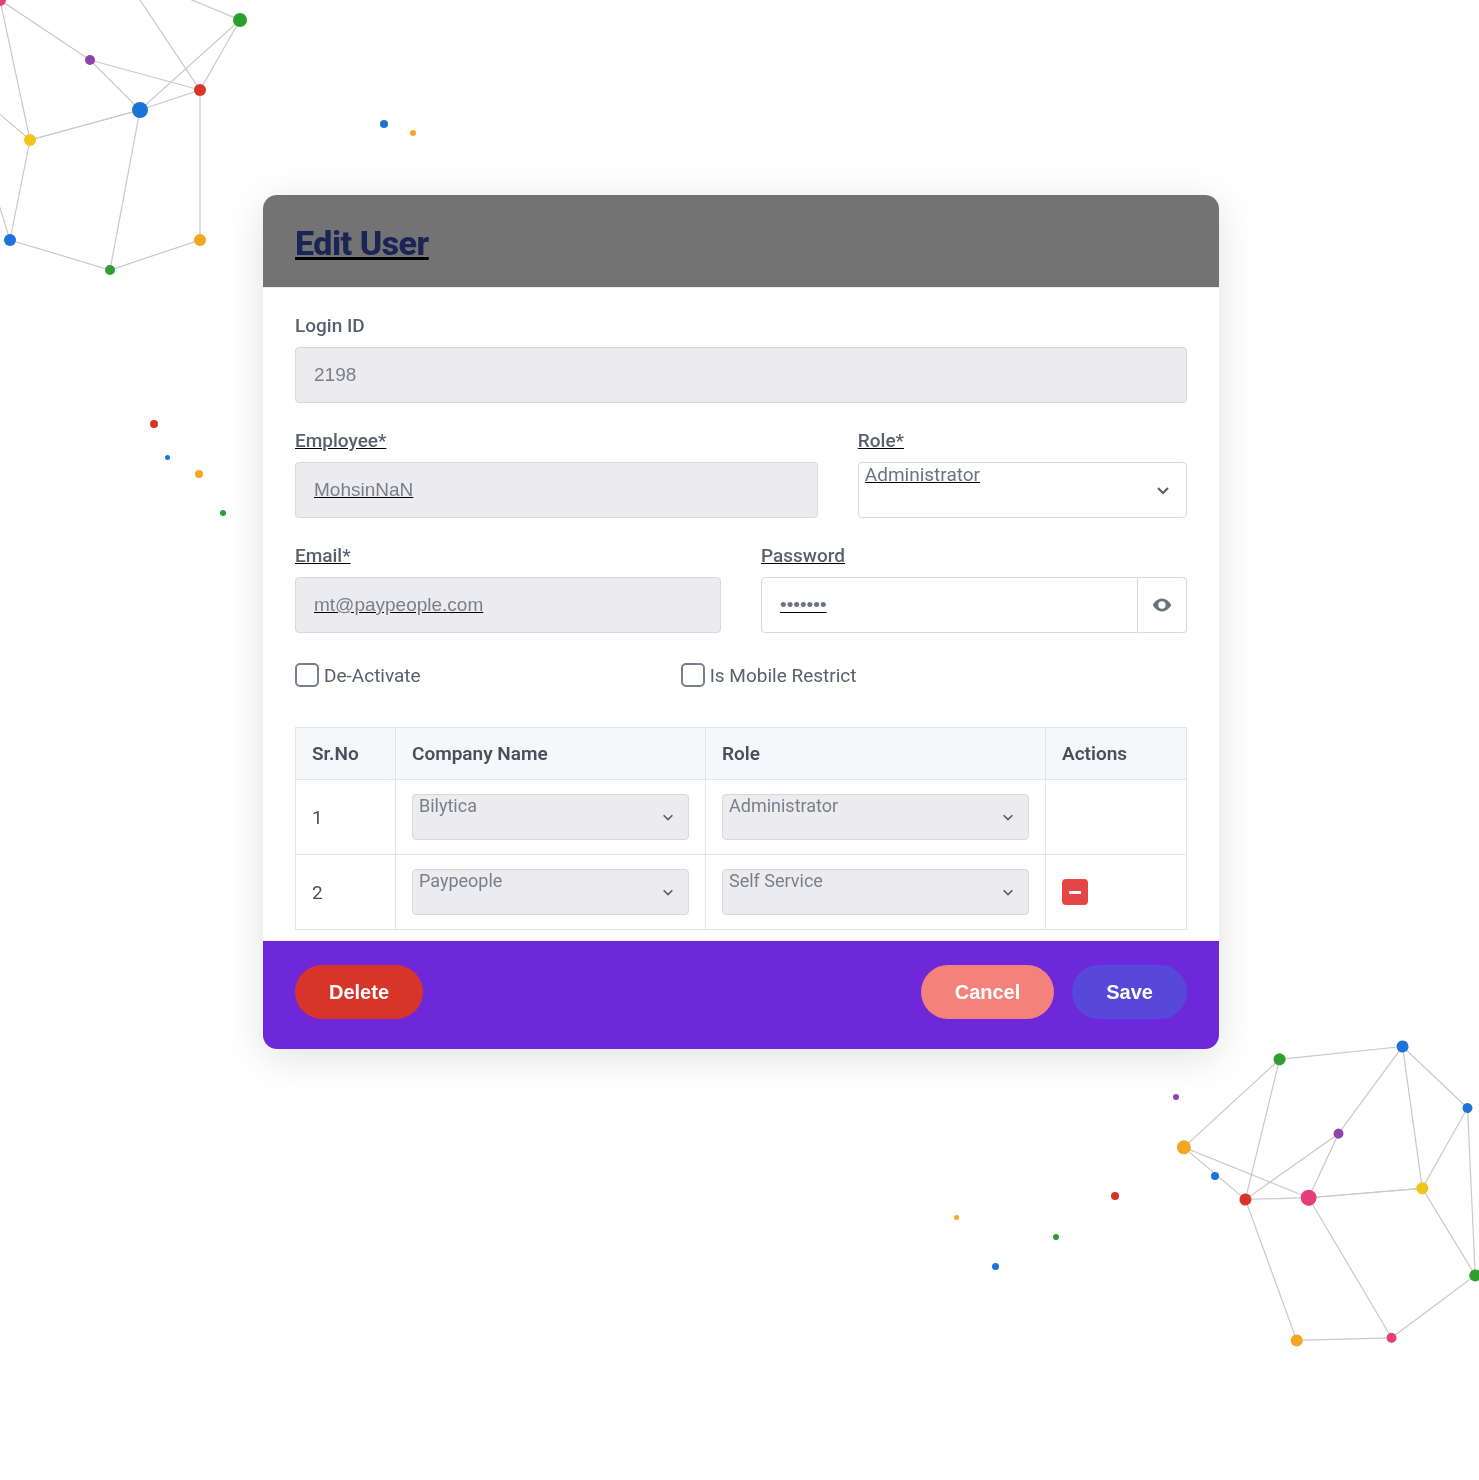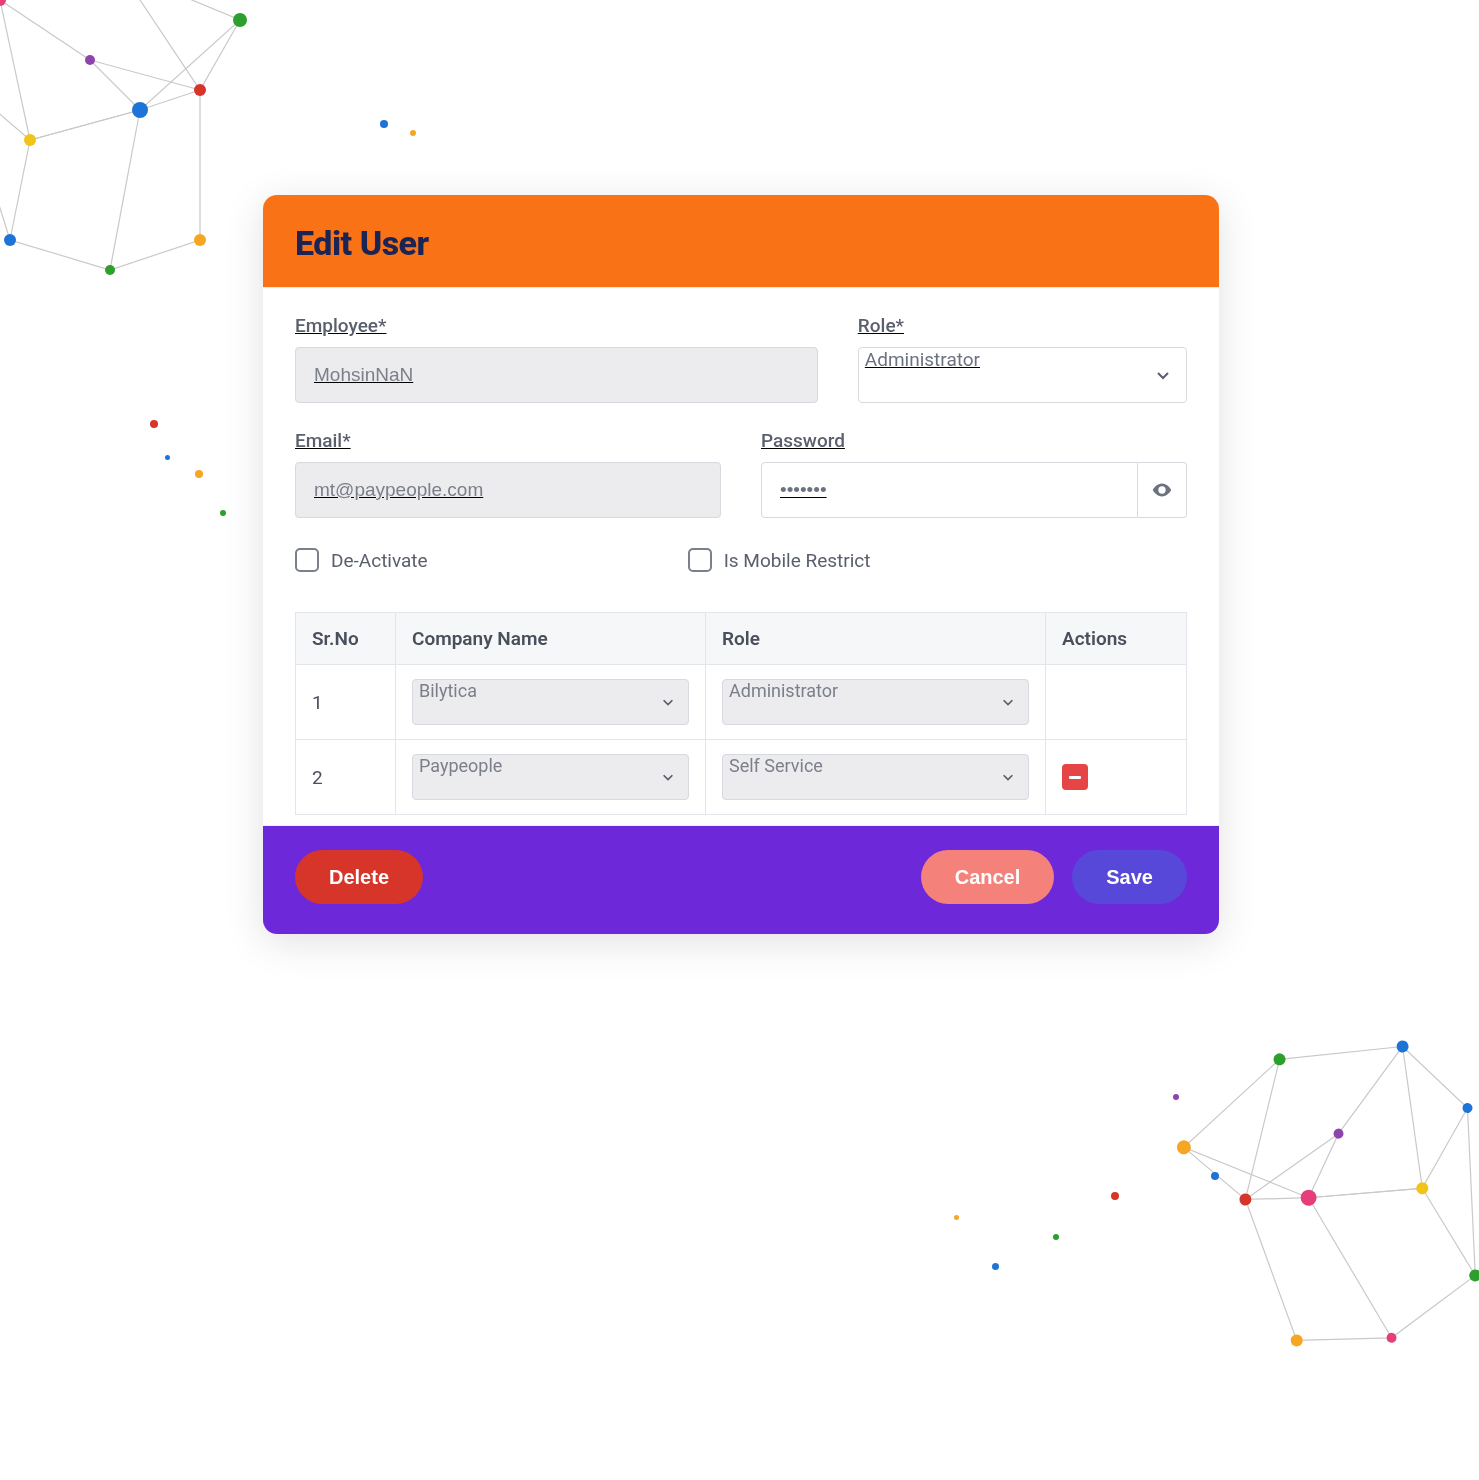--- a/index.html
+++ b/index.html
@@ -19,23 +19,24 @@
     position: absolute;
     left: 263px;
     top: 195px;
     width: 956px;
     background: #fff;
     border-radius: 14px;
     box-shadow: 0 8px 40px rgba(0,0,0,0.12);
     overflow: hidden;
   }
   .card-header {
-    background: #f97316;
+    background: #737373;
     padding: 28px 32px 24px 32px;
     border-bottom: 1px solid #e9eaee;
+    text-decoration: underline;
   }
   .card-header h1 {
     color: #1a2455;
     font-size: 34px;
     font-weight: 800;
     letter-spacing: -0.5px;
   }
   .card-body {
     padding: 26px 32px 10px 32px;
     background: #fff;
@@ -86,21 +87,21 @@
   .pw-row { display:flex; gap:0; }
   .pw-row .input { border-top-right-radius:0; border-bottom-right-radius:0; }
   .eye-btn {
     width: 56px; height:56px;
     border:1px solid #d7d9df; border-left:none;
     border-top-right-radius:4px; border-bottom-right-radius:4px;
     background:#fff; display:flex; align-items:center; justify-content:center;
     cursor:pointer;
   }
   .checks { display:flex; gap: 260px; margin: 30px 0 40px 0; }
-  .check { display:flex; align-items:center; gap:12px; color:#5a5f6d; font-size:19px; }
+  .check { display:flex; align-items:center; gap:5px; color:#5a5f6d; font-size:19px; }
   .check-box {
     width:24px; height:24px; border:2px solid #7a7f8c; border-radius:5px;
     background:#fff; cursor:pointer; flex-shrink:0;
   }
   table.grid {
     width:100%; border-collapse: collapse; font-size:19px; color:#4a4f5c;
   }
   table.grid th, table.grid td {
     border:1px solid #e3e5ea; padding: 14px 16px; text-align:left; vertical-align:middle;
   }
@@ -168,20 +169,24 @@
   <div class="dot" style="left:220px; top:510px; width:6px; height:6px; background:#2c9f2c;"></div>
   <div class="dot" style="left:165px; top:455px; width:5px; height:5px; background:#1e73d6;"></div>
 
   <div class="card">
     <div class="card-header">
       <h1>Edit User</h1>
     </div>
 
     <div class="card-body">
 
+      <div class="full">
+        <label class="field-label">Login ID</label>
+        <input class="input-ro" readonly="" value="2198" style="">
+      </div>
 
       <div class="row">
         <div class="col" style="flex:1.35">
           <label class="field-label">Employee*</label>
           <input class="input-ro" readonly="" value="MohsinNaN" style="">
         </div>
         <div class="col" style="flex:0.85">
           <label class="field-label">Role*</label>
           <div class="select-wrap">
             <div class="select">Administrator</div>

